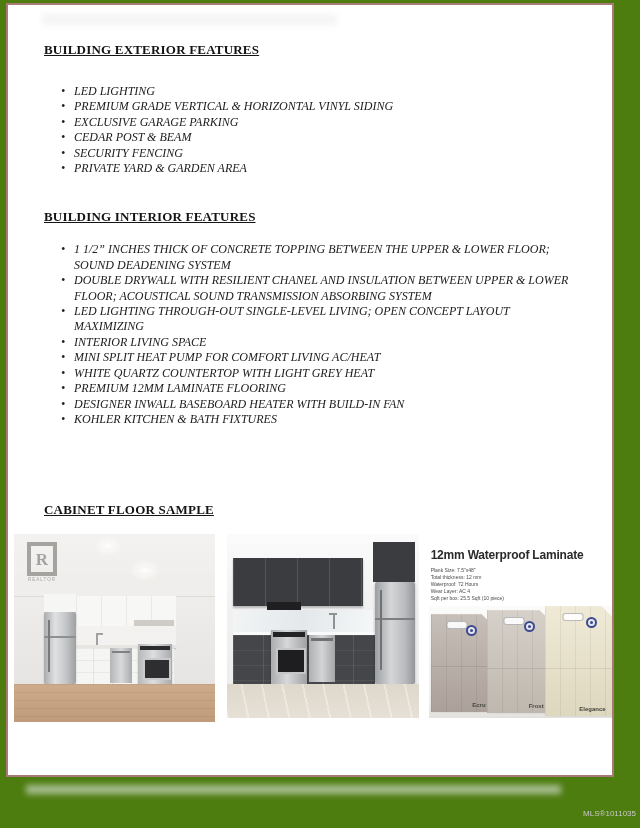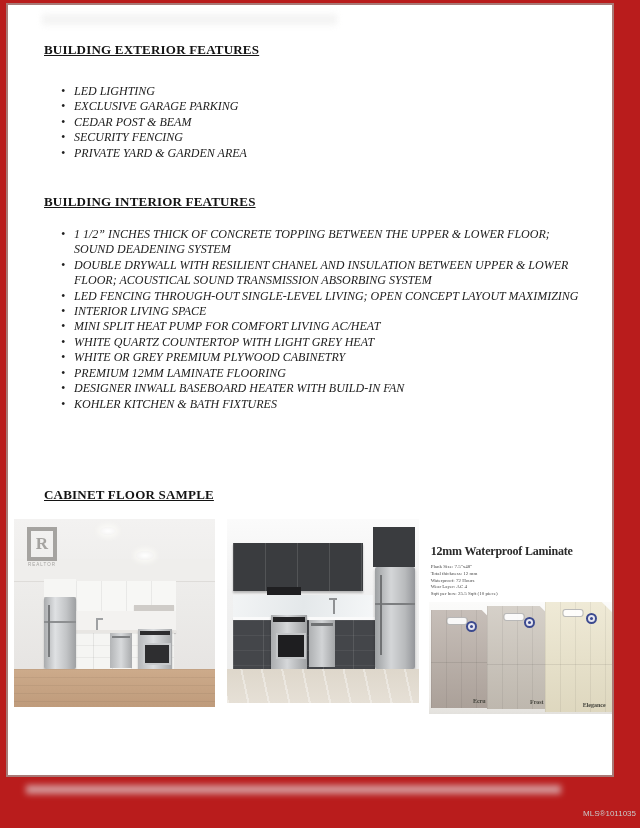--- a/index.html
+++ b/index.html
@@ -1,17 +1,17 @@
 <!DOCTYPE html>
 <html><head>
 <meta charset="utf-8">
 <style>
   html,body { margin:0; padding:0; background:#ffffff; }
   .page {
-    position:relative; width:640px; height:828px; background:#b91c1c;
+    position:relative; width:640px; height:828px; background:#4d7c0f;
     overflow:hidden; font-family:"Liberation Serif", serif; color:#1c1c1c;
   }
   .doc-border {
     position:absolute; left:6px; top:3px; width:604px; height:770px;
     border:2px solid #a87a77; overflow:hidden; background:#ffffff;
   }
   .ghost { position:absolute; pointer-events:none; }
   .ghost-top { left:34px; top:9px; width:295px; height:11px; background:#ebebea; filter:blur(3px); opacity:.55; }
   .ghost-bottom { left:26px; top:785px; width:535px; height:9px; background:#e7ebee; filter:blur(3px); opacity:.6; }
 
@@ -92,22 +92,22 @@
   .pb-stove::after { content:""; position:absolute; left:5px; top:18px; width:26px; height:22px; background:#1e1e20; border:2px solid #c4c6c8; }
   .pb-dishwasher { position:absolute; left:82px; top:101px; width:26px; height:47px;
                    background:linear-gradient(90deg,#aeb0b2,#d2d4d6 50%,#a4a6a8); }
   .pb-dishwasher::before { content:""; position:absolute; left:2px; top:3px; width:22px; height:3px; background:#6f7173; }
   .pb-floor { position:absolute; left:0; top:150px; width:192px; height:34px;
               background:linear-gradient(180deg,#ded7cb,#e6e0d6);
               background-image:repeating-linear-gradient(78deg, rgba(255,255,255,0.35) 0 2px, transparent 2px 20px),
                                linear-gradient(180deg,#ded7cb,#e6e0d6); }
 
   
-  .laminate { position:relative; width:184px; height:184px; margin-left:10px; margin-top:19px; background:#ffffff;
-              font-family:Liberation Serif, serif; }
+  .laminate { position:relative; width:184px; height:184px; margin-left:10px; margin-top:8px; background:#ffffff;
+              font-family:Liberation Sans, sans-serif; }
   .lam-title { font-size:12px; font-weight:bold; color:#2a2a2a; letter-spacing:-0.2px; margin:6px 0 0 2px; }
   .lam-specs { margin:5px 0 0 2px; font-size:5px; line-height:6.8px; color:#4a4a4a; }
   .samples { position:absolute; left:0; top:64px; width:184px; height:112px;
              background:linear-gradient(180deg,#fbfbfa 0%,#efedea 85%,#e3e1dd 100%); }
   .sample { position:absolute; clip-path:polygon(0 0, calc(100% - 11px) 0, 100% 11px, 100% 100%, 0 100%);
             box-shadow:2px 2px 3px rgba(0,0,0,.18); }
   .sample .planks { position:absolute; inset:0;
             background-image:repeating-linear-gradient(90deg, rgba(0,0,0,0.06) 0 1px, transparent 1px 15px),
                              linear-gradient(180deg, rgba(255,255,255,0.25), rgba(0,0,0,0.05)); }
   .sample .seam { position:absolute; left:0; width:100%; height:1px; background:rgba(0,0,0,0.08); }
@@ -126,35 +126,35 @@
 </head>
 <body>
 
 <div class="page">
   <div class="doc-border">
     <div class="ghost ghost-top"></div>
 
     <h2 class="sec" id="h-ext">BUILDING EXTERIOR FEATURES</h2>
     <ul class="feat" id="list-ext">
       <li>LED LIGHTING</li>
+      <li>PREMIUM GRADE VERTICAL &amp; HORIZONTAL VINYL SIDING</li>
       <li>EXCLUSIVE GARAGE PARKING</li>
       <li>CEDAR POST &amp; BEAM</li>
       <li>SECURITY FENCING</li>
       <li>PRIVATE YARD &amp; GARDEN AREA</li>
     </ul>
 
     <h2 class="sec" id="h-int">BUILDING INTERIOR FEATURES</h2>
     <ul class="feat" id="list-int">
       <li>1 1/2” INCHES THICK OF CONCRETE TOPPING BETWEEN THE UPPER &amp; LOWER FLOOR; SOUND DEADENING SYSTEM</li>
       <li>DOUBLE DRYWALL WITH RESILIENT CHANEL AND INSULATION BETWEEN UPPER &amp; LOWER FLOOR; ACOUSTICAL SOUND TRANSMISSION ABSORBING SYSTEM</li>
-      <li>LED FENCING THROUGH-OUT SINGLE-LEVEL LIVING; OPEN CONCEPT LAYOUT MAXIMIZING</li>
+      <li>LED LIGHTING THROUGH-OUT SINGLE-LEVEL LIVING; OPEN CONCEPT LAYOUT MAXIMIZING</li>
       <li>INTERIOR LIVING SPACE</li>
       <li>MINI SPLIT HEAT PUMP FOR COMFORT LIVING AC/HEAT</li>
       <li>WHITE QUARTZ COUNTERTOP WITH LIGHT GREY HEAT</li>
-      <li>WHITE OR GREY PREMIUM PLYWOOD CABINETRY</li>
       <li>PREMIUM 12MM LAMINATE FLOORING</li>
       <li>DESIGNER INWALL BASEBOARD HEATER WITH BUILD-IN FAN</li>
       <li>KOHLER KITCHEN &amp; BATH FIXTURES</li>
     </ul>
 
     <h2 class="sec" id="h-cab">CABINET FLOOR SAMPLE</h2>
 
     <div class="photo-row">
 
       <div class="photo photo-a">

